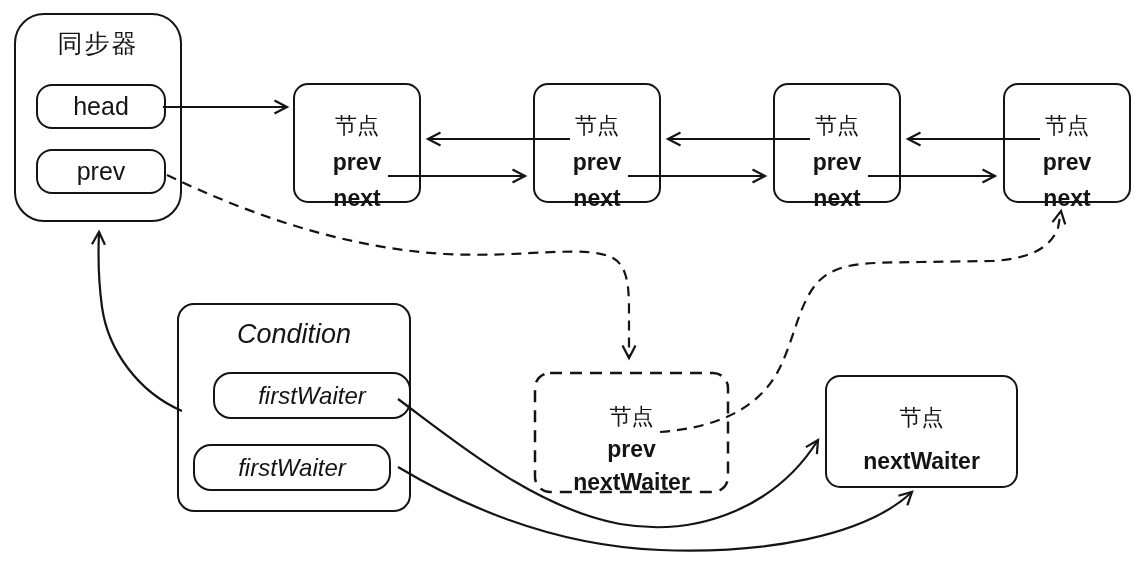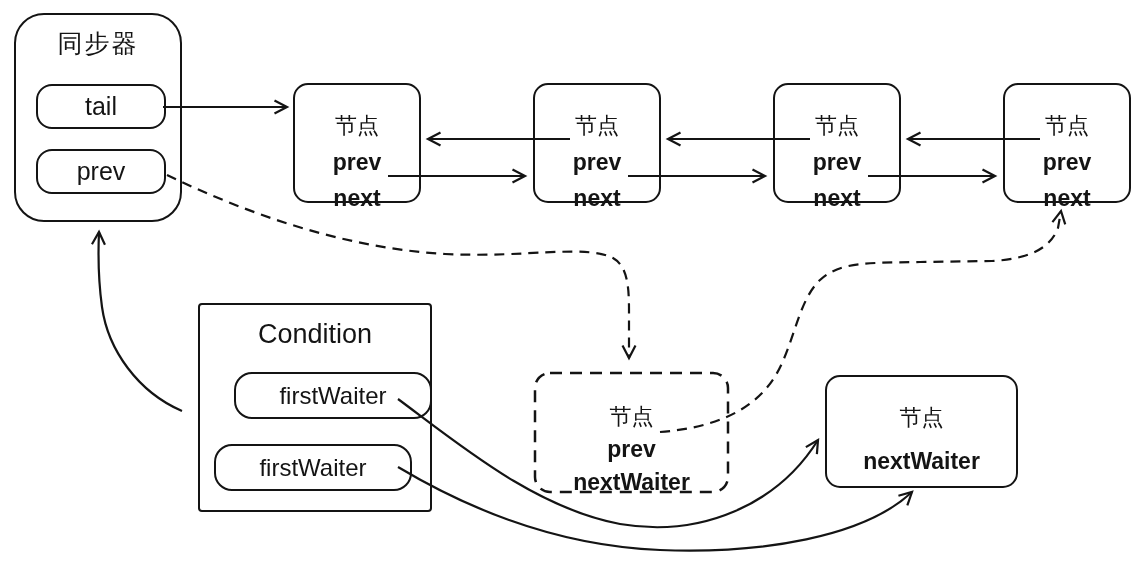--- a/index.html
+++ b/index.html
@@ -38,21 +38,21 @@
 
   .qnode { top: 83px; width: 128px; height: 120px; padding-top: 3px; }
   .qnode-1 { left: 293px; }
   .qnode-2 { left: 533px; }
   .qnode-3 { left: 773px; }
   .qnode-4 { left: 1003px; }
   .qnode .nrow { height: 36px; line-height: 36px; text-align: center; }
   .node-title-row { font-size: 22px; margin-top: 20px; }
   .field-row { font-size: 23px; font-weight: bold; }
 
-  .cond-box   { left: 198px; top: 303px; width: 234px; height: 209px; border-radius: 4px; }
+  .cond-box   { left: 177px; top: 303px; width: 234px; height: 209px; border-radius: 17px; font-style: italic; }
   .cond-title { height: 52px; line-height: 58px; font-size: 27px; }
   .firstwaiter-pill { left: 14px; top: 67px;  width: 198px; height: 47px; line-height: 43px; font-size: 24px; border-radius: 18px; margin-left: 20px; }
   .lastwaiter-pill  { left: 14px; top: 139px; width: 198px; height: 47px; line-height: 43px; font-size: 24px; border-radius: 18px; }
 
   .pending-node { 
     position: absolute; left: 535px; top: 373px; width: 193px; height: 119px;
     box-sizing: border-box; padding-top: 7px; background: transparent;
   }
   .pending-node .nrow { height: 33px; line-height: 33px; text-align: center; }
 
@@ -67,21 +67,21 @@
   }
   .edge-layer path, .edge-layer rect { fill: none; stroke: #141414; }
 </style>
 </head>
 <body>
 
 <div class="canvas">
 
   <div class="box sync-box">
     <div class="box-title sync-title">同步器</div>
-    <div class="pill head-pill">tail</div>
+    <div class="pill head-pill">head</div>
     <div class="pill tail-pill">prev</div>
   </div>
 
   <div class="box qnode qnode-1">
     <div class="nrow node-title-row">节点</div>
     <div class="nrow field-row">prev</div>
     <div class="nrow field-row">next</div>
   </div>
 
   <div class="box qnode qnode-2">

